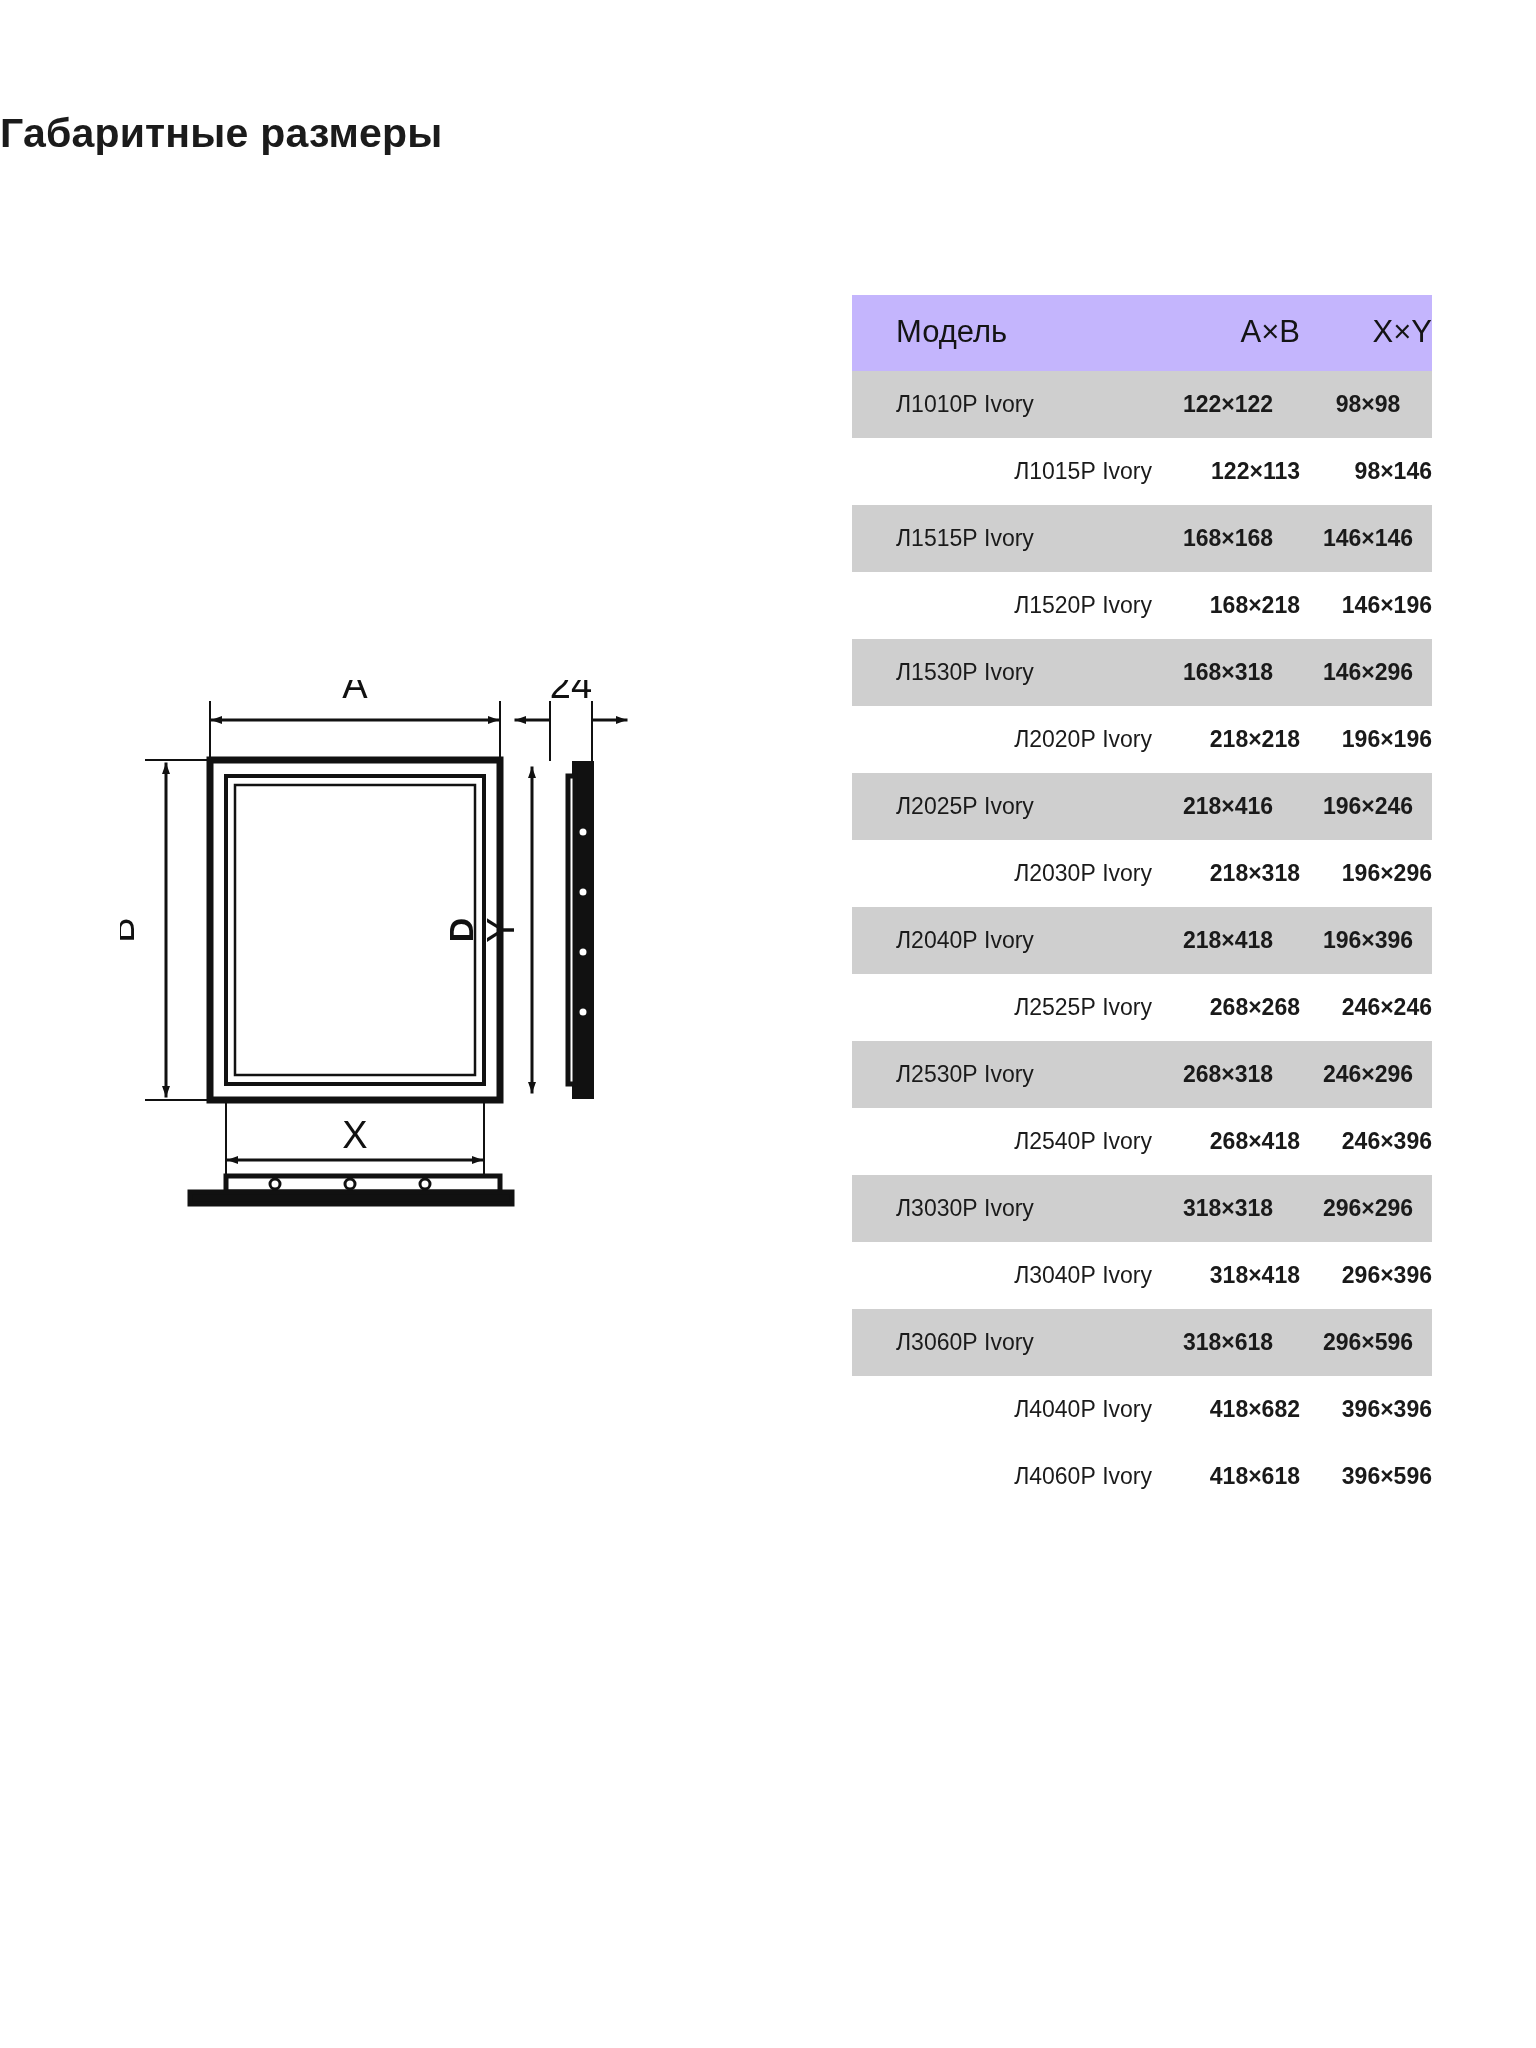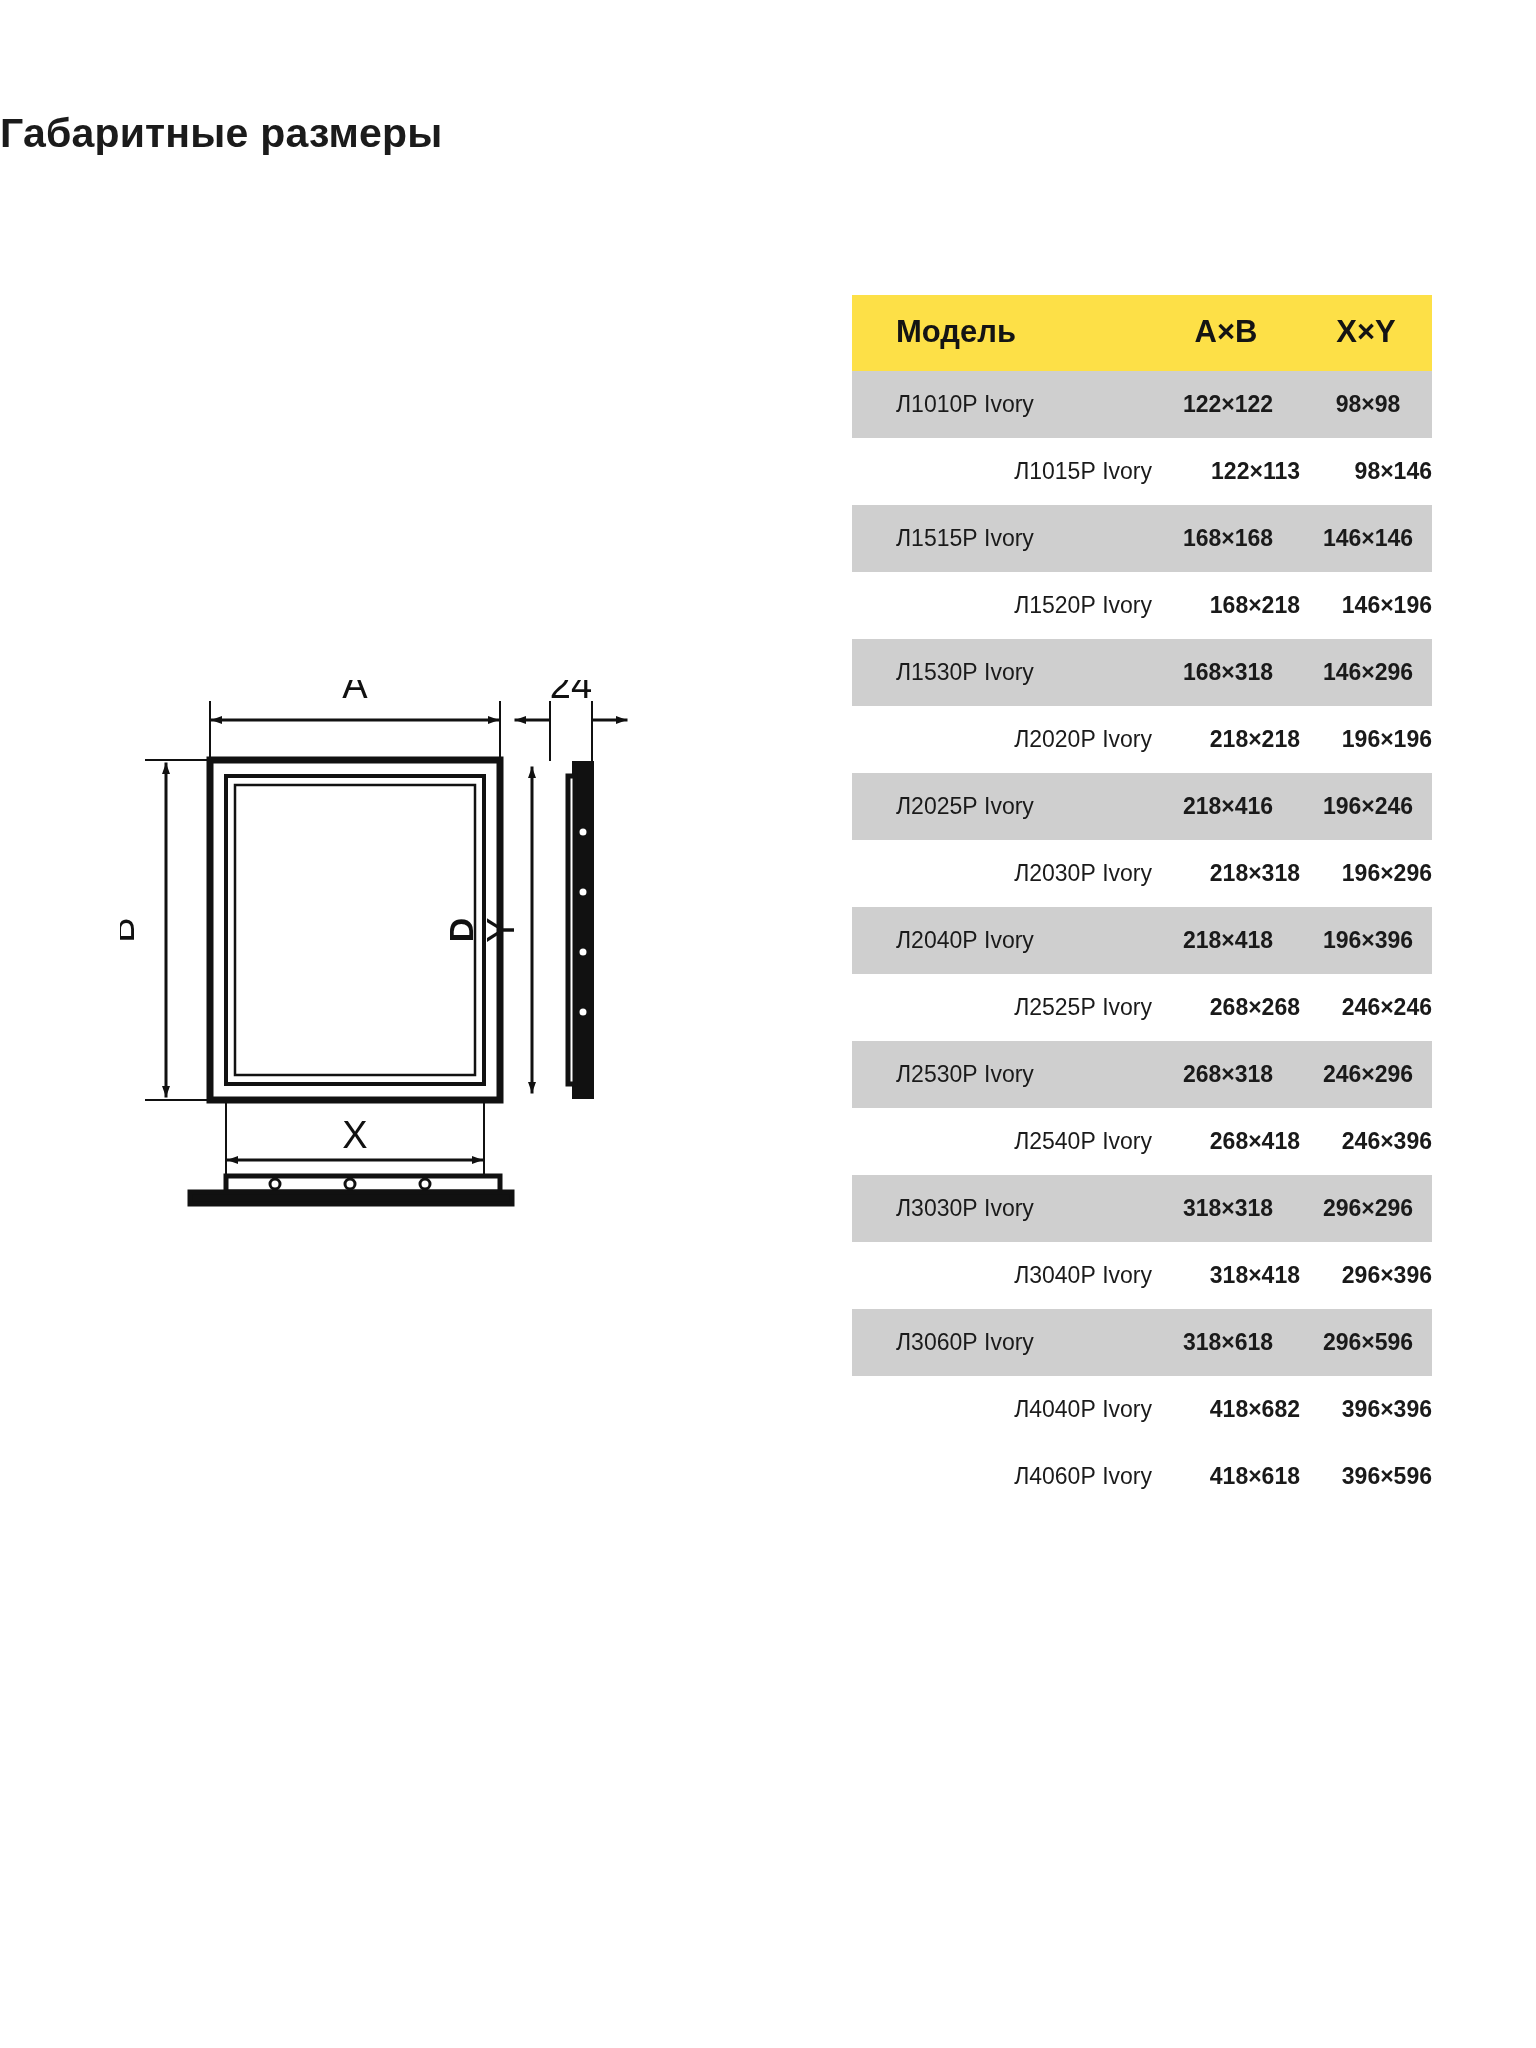--- a/index.html
+++ b/index.html
@@ -45,34 +45,34 @@
     top: 295px;
     width: 580px;
     border-collapse: collapse;
     table-layout: fixed;
   }
   .spec-table col.c-model { width: 300px; }
   .spec-table col.c-ab    { width: 148px; }
   .spec-table col.c-xy    { width: 132px; }
 
   .spec-table thead th {
-    background: #fde047;
+    background: #c4b5fd;
     color: #141414;
     font-size: 31px;
-    font-weight: bold;
+    font-weight: normal;
     padding: 19px 0 21px 0;
     border: none;
   }
   .spec-table thead th.th-model {
     text-align: left;
     padding-left: 44px;
   }
   .spec-table thead th.th-ab,
   .spec-table thead th.th-xy {
-    text-align: center;
+    text-align: right;
   }
 
   .spec-table tbody td {
     font-size: 23px;
     padding: 20px 0 20px 4px;
     border: none;
     color: #1a1a1a;
     white-space: nowrap;
   }
   .spec-table tbody td.td-model {

